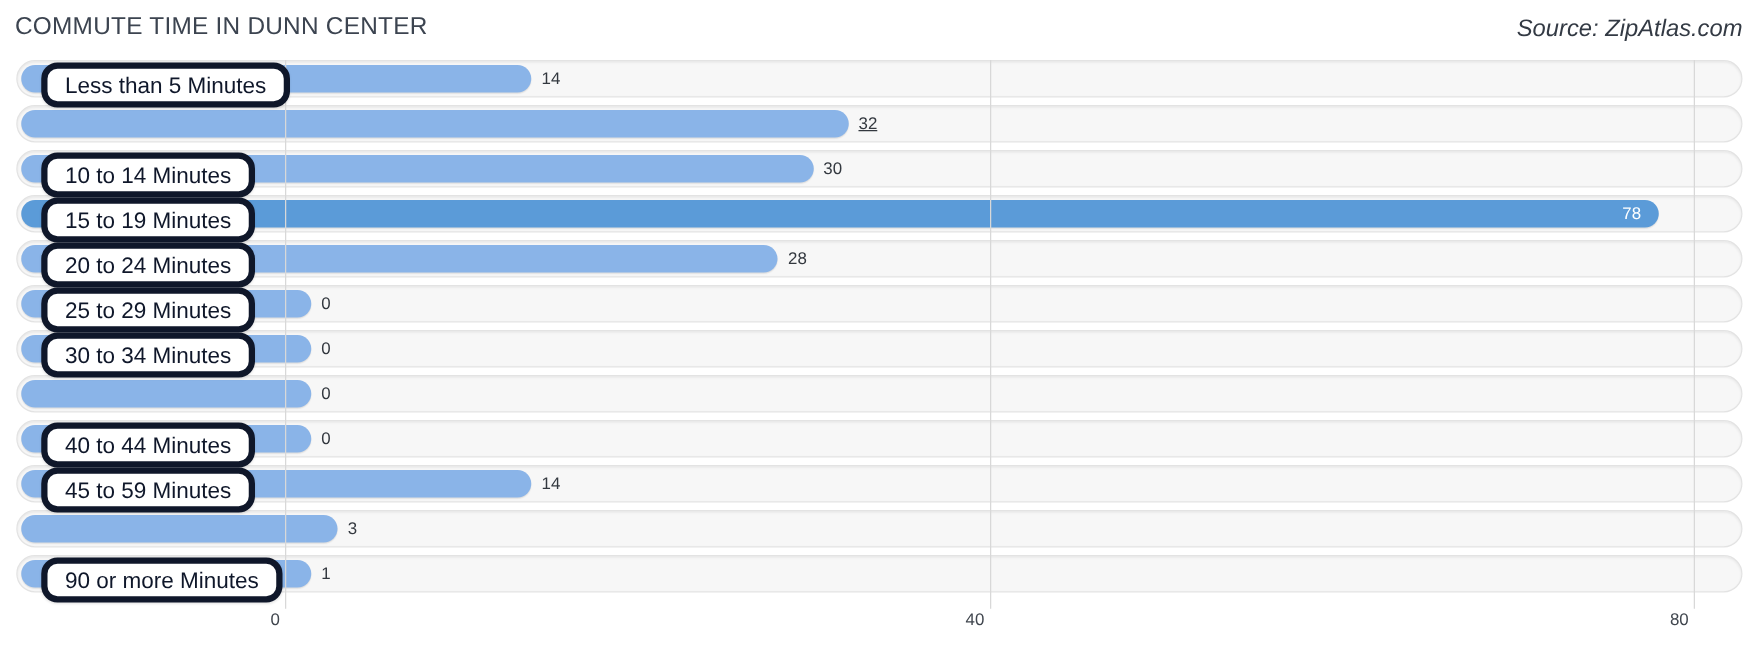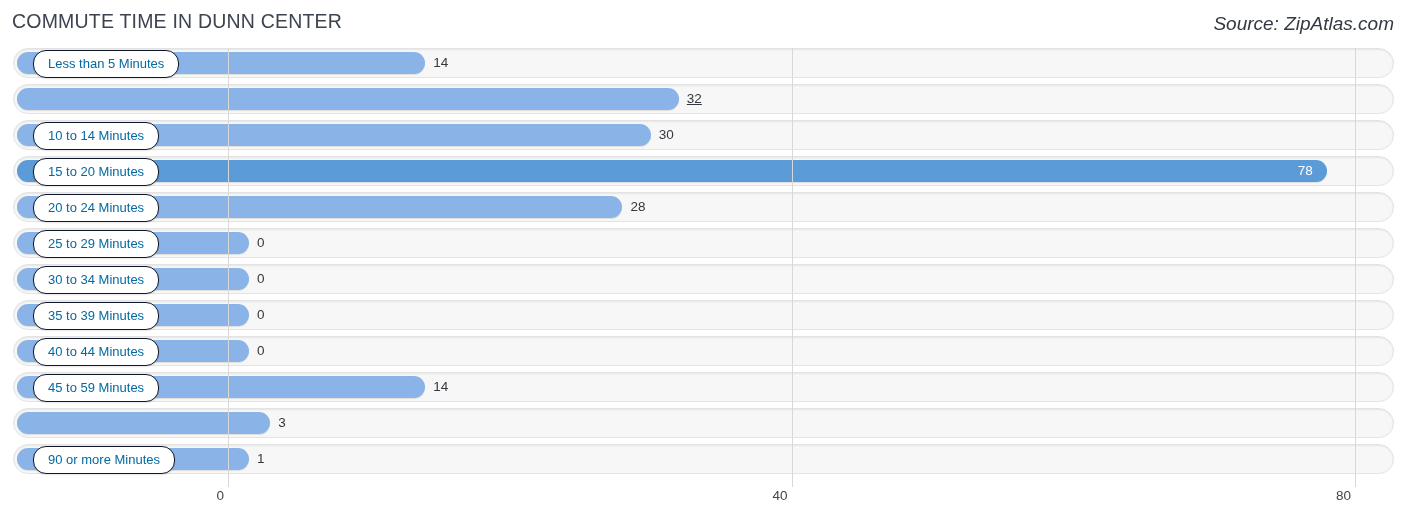--- a/index.html
+++ b/index.html
@@ -106,24 +106,24 @@
   }
 
   .bar-label-pill {
     position: absolute;
     left: 33px;
     top: 2px;
     height: 26px;
     line-height: 26px;
     padding: 0 14px;
     background: #ffffff;
-    border: 1px solid #0f172a;
+    border: 5px solid #0f172a;
     border-radius: 13px;
-    font-size: 13px;
-    color: #0369a1;
+    font-size: 18px;
+    color: #0f172a;
     white-space: nowrap;
     z-index: 4;
     box-shadow: 0 1px 2px rgba(0,0,0,0.10);
   }
 
   .value {
     position: absolute;
     top: 0;
     height: 30px;
     line-height: 30px;
@@ -186,21 +186,21 @@
         </div>
         <div class="row">
           <div class="track"></div>
           <div class="bar" style="width: 633.625px;"></div>
           <div class="bar-label-pill">10 to 14 Minutes</div>
           <div class="value outside" style="left: 650.625px;">30</div>
         </div>
         <div class="row highlight">
           <div class="track"></div>
           <div class="bar" style="width: 1309.83px;"></div>
-          <div class="bar-label-pill">15 to 20 Minutes</div>
+          <div class="bar-label-pill">15 to 19 Minutes</div>
           <div class="value inside" style="left: 1326.83px;">78</div>
         </div>
         <div class="row">
           <div class="track"></div>
           <div class="bar" style="width: 605.45px;"></div>
           <div class="bar-label-pill">20 to 24 Minutes</div>
           <div class="value outside" style="left: 622.45px;">28</div>
         </div>
         <div class="row">
           <div class="track"></div>
@@ -210,21 +210,20 @@
         </div>
         <div class="row">
           <div class="track"></div>
           <div class="bar" style="width: 232px;"></div>
           <div class="bar-label-pill">30 to 34 Minutes</div>
           <div class="value outside" style="left: 249px;">0</div>
         </div>
         <div class="row">
           <div class="track"></div>
           <div class="bar" style="width: 232px;"></div>
-          <div class="bar-label-pill">35 to 39 Minutes</div>
           <div class="value outside" style="left: 249px;">0</div>
         </div>
         <div class="row">
           <div class="track"></div>
           <div class="bar" style="width: 232px;"></div>
           <div class="bar-label-pill">40 to 44 Minutes</div>
           <div class="value outside" style="left: 249px;">0</div>
         </div>
         <div class="row">
           <div class="track"></div>

